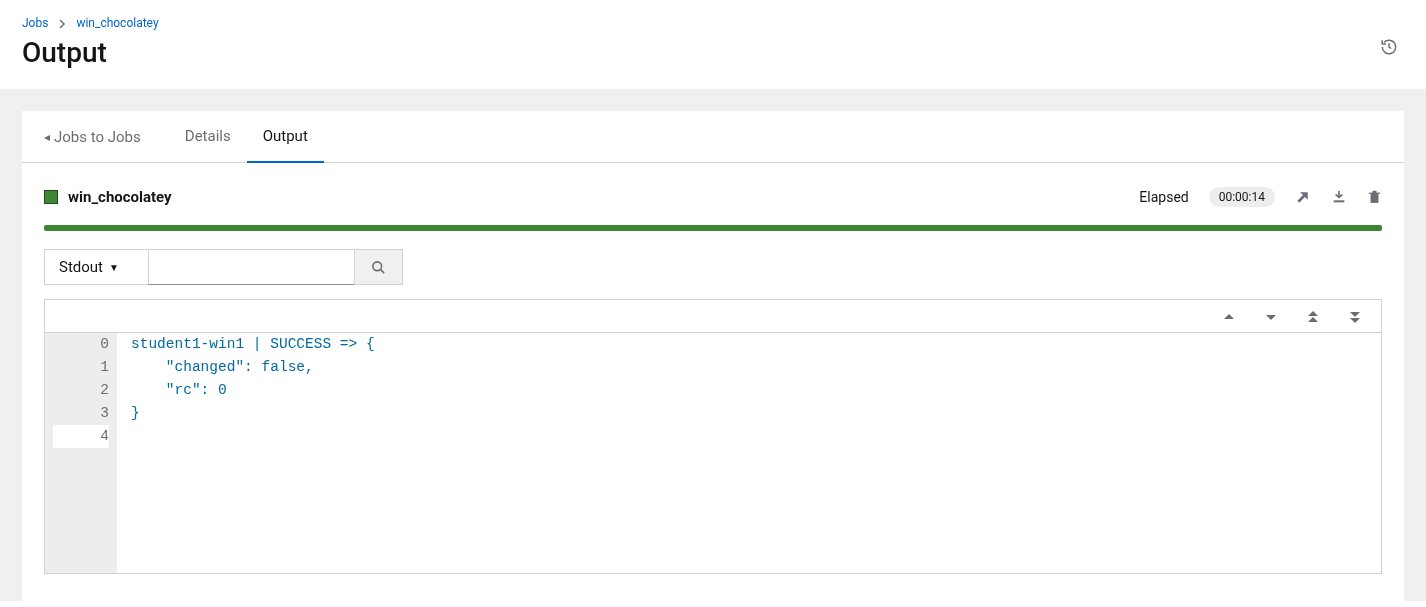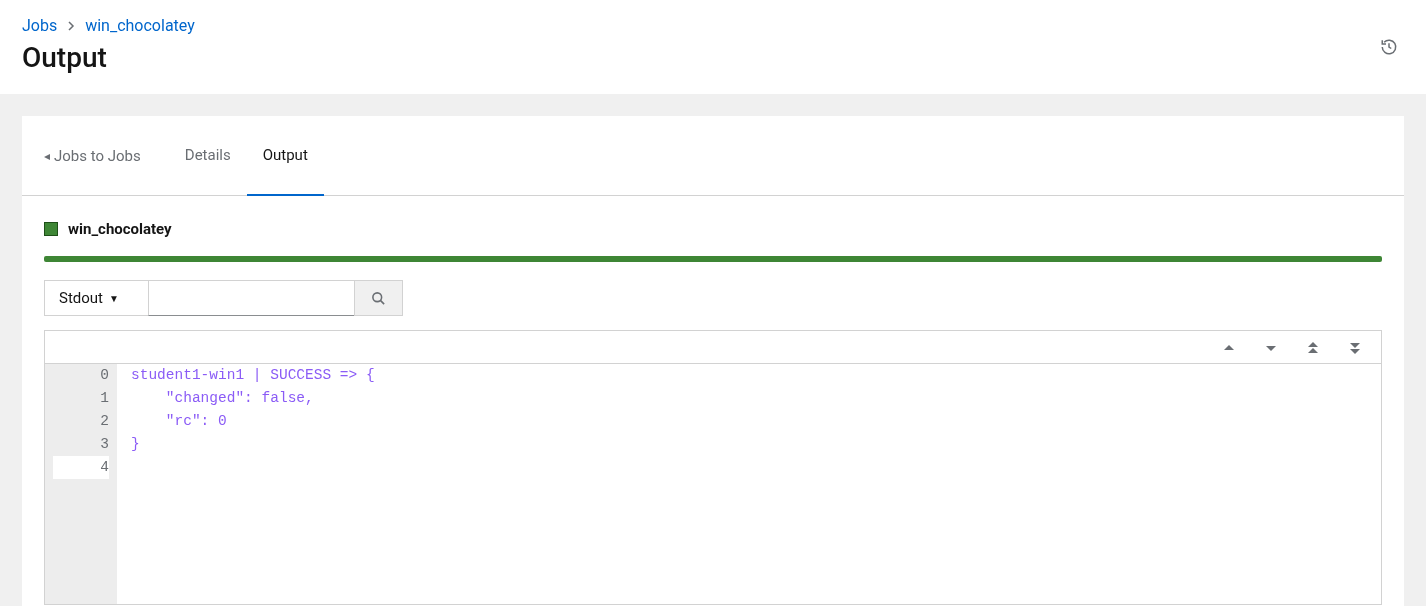--- a/index.html
+++ b/index.html
@@ -15,21 +15,21 @@
     }
     .header-section {
       padding: 16px 22px 20px 22px;
       background: #fff;
       position: relative;
     }
     .breadcrumb {
       display: flex;
       align-items: center;
       gap: 10px;
-      font-size: 16px;
+      font-size: 12px;
       margin-bottom: 6px;
     }
     .breadcrumb-link {
       color: #0066cc;
       text-decoration: none;
       cursor: pointer;
     }
     .breadcrumb-sep {
       color: #6a6e73;
       font-size: 12px;
@@ -67,21 +67,21 @@
       color: #6a6e73;
       padding: 14px 0;
       margin-right: 28px;
       cursor: pointer;
       font-size: 15px;
     }
     .back-caret {
       font-size: 12px;
     }
     .tab {
-      padding: 30px 16px;
+      padding: 16px 16px;
       color: #6a6e73;
       cursor: pointer;
       font-size: 15px;
       border-bottom: 2px solid transparent;
       margin-bottom: -1px;
     }
     .tab.active {
       color: #151515;
       border-bottom: 2px solid #0066cc;
     }
@@ -212,21 +212,21 @@
     }
     .code-area {
       padding: 0 14px;
       flex: 1;
       white-space: pre;
     }
     .code-line {
       height: 23px;
     }
     .ansi-green {
-      color: #8b5cf6;
+      color: #0369a1;
     }
     svg {
       display: inline-block;
       vertical-align: middle;
     }
   </style>
 </head>
 <body>
 
 <div class="header-section">
@@ -258,20 +258,43 @@
       </div>
       <div class="tab">Details</div>
       <div class="tab active">Output</div>
     </div>
 
     <div class="job-header">
       <div class="job-title-wrap">
         <span class="status-square"></span>
         <span class="job-name">win_chocolatey</span>
       </div>
+      <div class="job-meta">
+        <span class="elapsed-label">Elapsed</span>
+        <span class="elapsed-badge">00:00:14</span>
+        <span class="icon-btn">
+          <svg width="16" height="16" viewBox="0 0 24 24" fill="#6a6e73">
+              <path d="M12 2 L20 10 L14 10 L14 22 L10 22 L10 10 L4 10 Z" transform="rotate(45 12 12)"></path>
+            </svg>
+        </span>
+        <span class="icon-btn">
+          <svg width="16" height="16" viewBox="0 0 24 24" fill="#6a6e73">
+              <path d="M12 3 L12 13 M12 13 L7 8 M12 13 L17 8" stroke="#6a6e73" stroke-width="2.5" fill="none"></path>
+              <rect x="4" y="17" width="16" height="3" fill="#6a6e73"></rect>
+            </svg>
+        </span>
+        <span class="icon-btn">
+          <svg width="15" height="16" viewBox="0 0 24 24" fill="#6a6e73">
+              <path d="M4 6 L20 6 M9 3 L15 3 L15 6 L9 6 Z M6 6 L6 21 L18 21 L18 6"></path>
+              <rect x="6" y="6" width="12" height="15" fill="#6a6e73"></rect>
+              <rect x="3" y="5" width="18" height="2" fill="#6a6e73"></rect>
+              <rect x="9" y="2" width="6" height="3" fill="#6a6e73"></rect>
+            </svg>
+        </span>
+      </div>
     </div>
 
     <div class="progress-bar"></div>
 
     <div class="filter-row">
       <div class="stdout-select">
         <span>Stdout</span>
         <span class="caret-down">▼</span>
       </div>
       <input class="search-input" type="text" placeholder="" style="">

